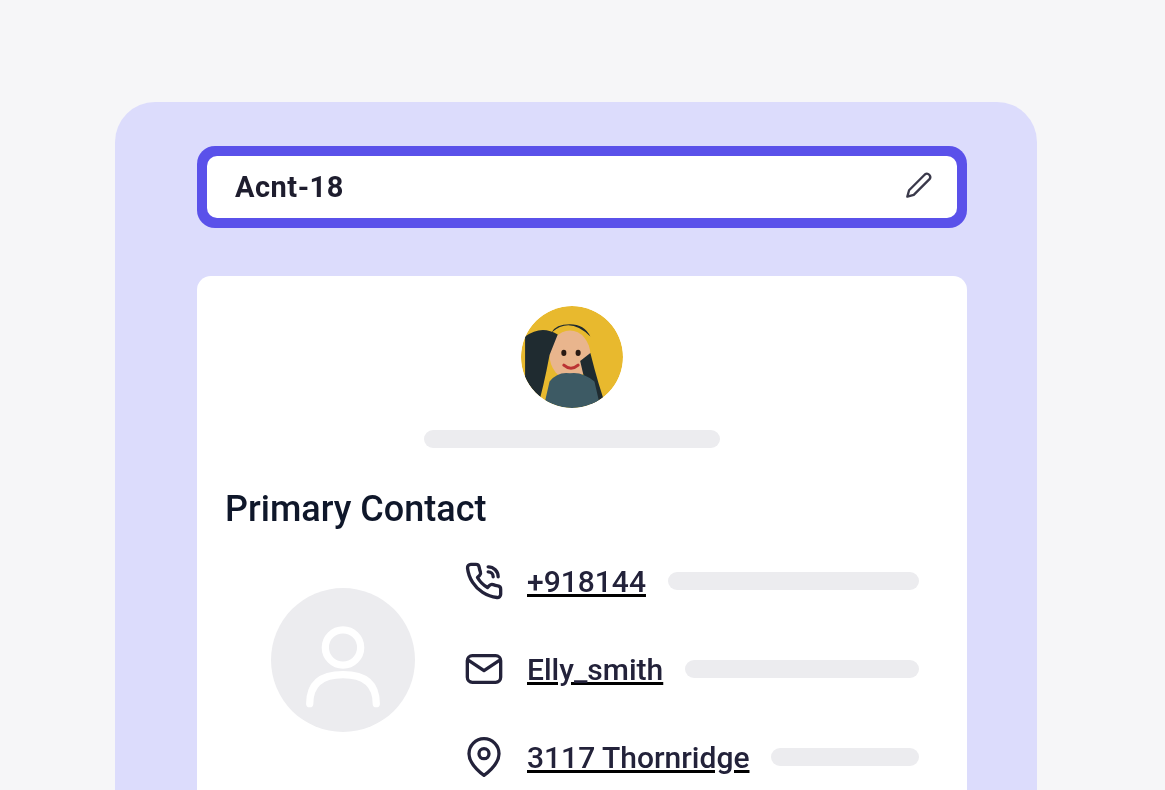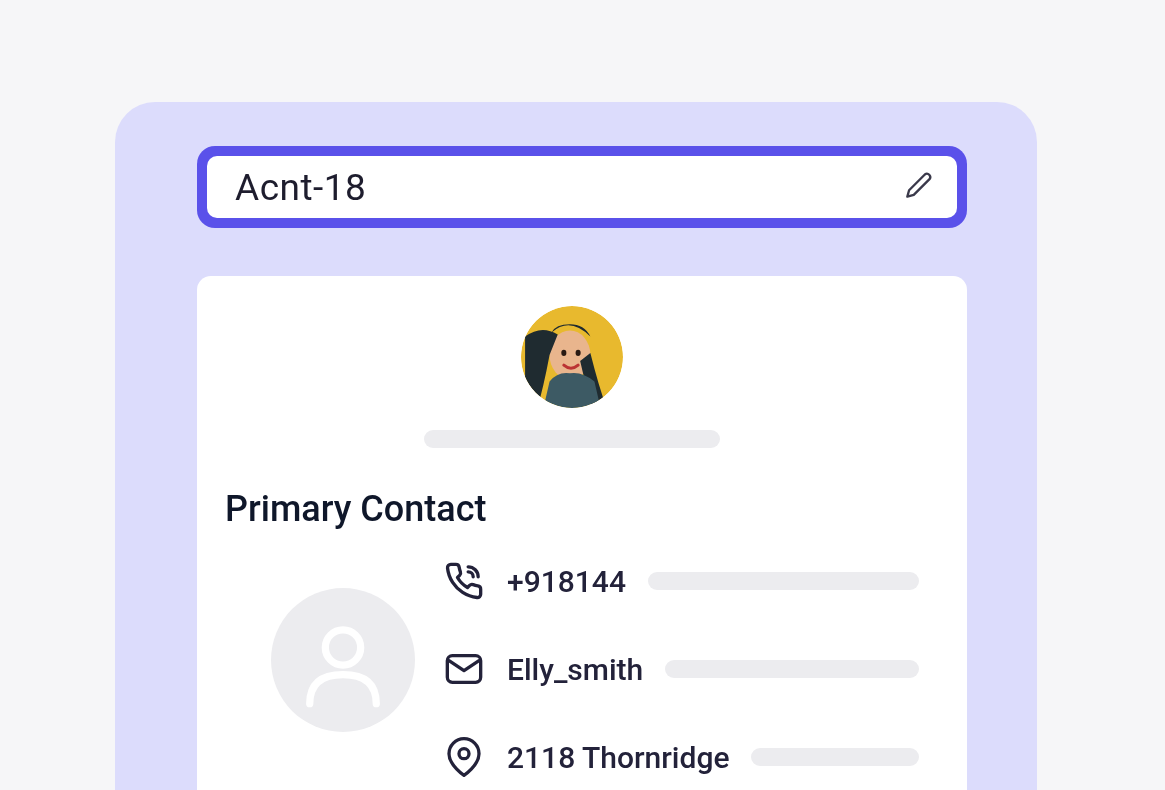--- a/index.html
+++ b/index.html
@@ -31,22 +31,22 @@
   .name-field {
     background: #ffffff;
     border-radius: 10px;
     height: 62px;
     display: flex;
     align-items: center;
     justify-content: space-between;
     padding: 0 24px 0 28px;
   }
   .name-field-text {
-    font-size: 37px;
-    font-weight: 400;
+    font-size: 29px;
+    font-weight: 700;
     color: #1e1d2e;
     letter-spacing: 0.5px;
   }
   .edit-icon { color: #3a394a; }
 
   .card {
     background: #ffffff;
     border-radius: 14px;
     width: 770px;
     padding: 30px 48px 40px 28px;
@@ -67,21 +67,22 @@
   }
   .section-title {
     font-size: 36px;
     font-weight: 500;
     color: #0f172a;
     margin-bottom: 30px;
   }
   .contact-row {
     display: flex;
     align-items: flex-start;
-    gap: 28px;
+    gap: 48px;
+    text-decoration: underline;
   }
   .contact-avatar {
     width: 144px;
     height: 144px;
     border-radius: 50%;
     background: #ececef;
     flex-shrink: 0;
     margin-left: 46px;
     margin-top: 28px;
     display: flex;
@@ -195,20 +196,20 @@
           <span class="detail-placeholder"></span>
         </div>
 
         <div class="detail-line">
           <span class="detail-icon">
             <svg width="40" height="40" viewBox="0 0 24 24" fill="none" stroke="currentColor" stroke-width="2" stroke-linecap="round" stroke-linejoin="round">
               <path d="M21 10c0 7-9 13-9 13S3 17 3 10a9 9 0 0 1 18 0z"></path>
               <circle cx="12" cy="10" r="3"></circle>
             </svg>
           </span>
-          <span class="detail-text">2118 Thornridge</span>
+          <span class="detail-text">3117 Thornridge</span>
           <span class="detail-placeholder short"></span>
         </div>
 
       </div>
     </div>
   </div>
 </div>
 
 </body></html>

